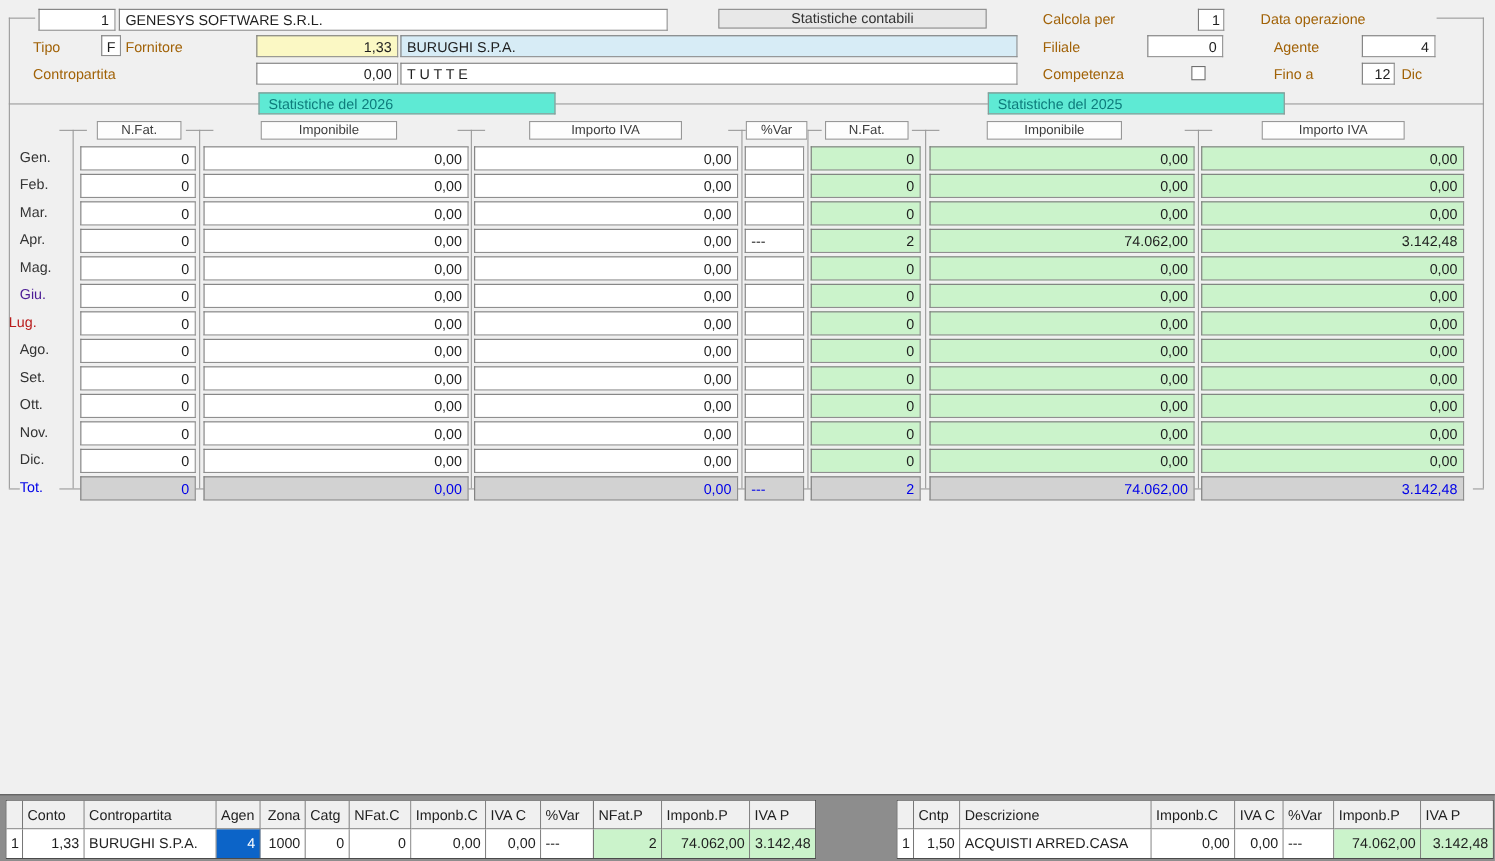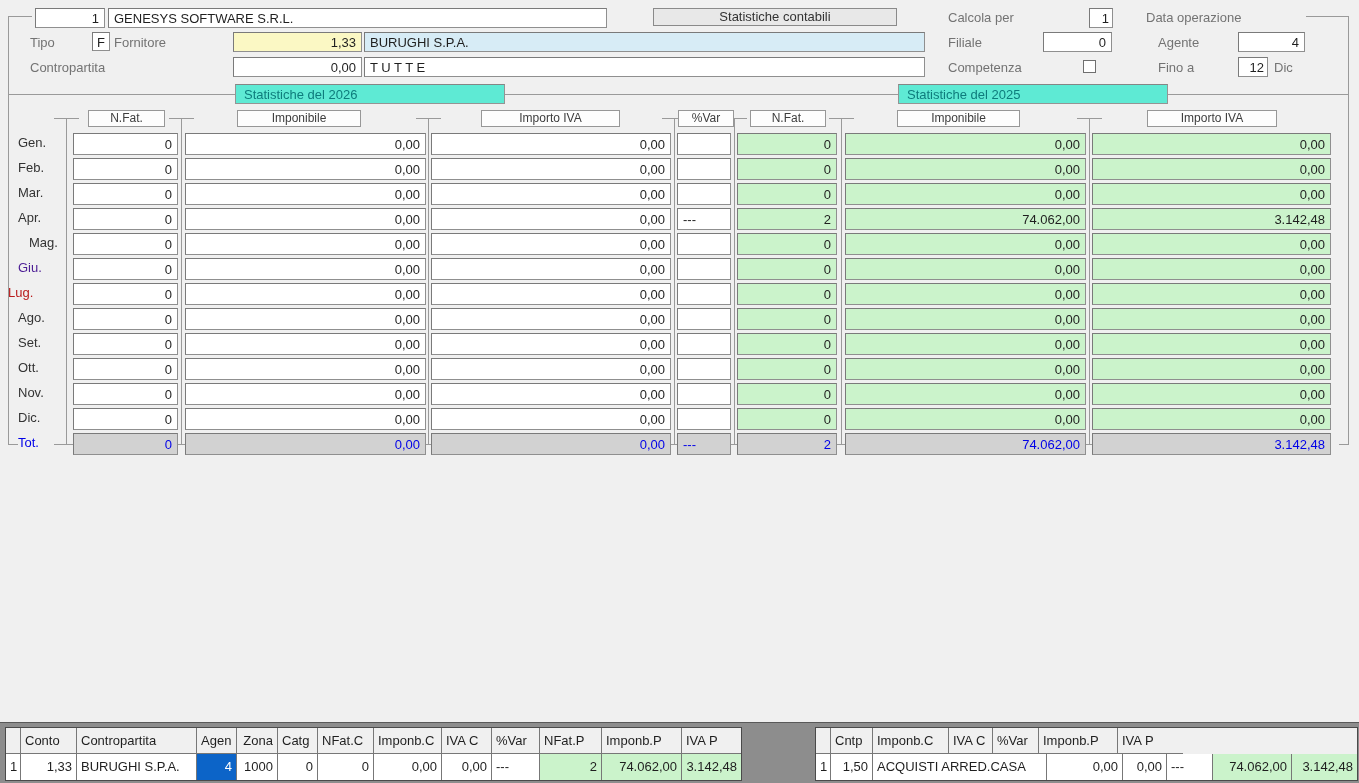--- a/index.html
+++ b/index.html
@@ -2,21 +2,21 @@
 <html><head>
 <meta charset="utf-8">
 <style>
   html,body{margin:0;padding:0;}
   body{
     width:1359px;height:783px;position:relative;overflow:hidden;
     background:#f0f0f0;
     font-family:"Liberation Sans","DejaVu Sans",sans-serif;
     font-size:13px;color:#1f1f1f;
   }
-  .lbl{position:absolute;white-space:nowrap;color:#737373;line-height:16px;}
+  .lbl{position:absolute;white-space:nowrap;color:#a16207;line-height:16px;}
   .field{
     position:absolute;box-sizing:border-box;height:20px;
     background:#fff;border:1px solid #8f8f8f;border-top-color:#7a7a7a;border-left-color:#7a7a7a;
     padding:1px 5px 0 5px;line-height:17px;white-space:nowrap;overflow:hidden;
   }
   .num{text-align:right;}
   .ctr{text-align:center;}
   .yellow{background:var(--field-yellow);}
   .blue{background:var(--field-blue);}
   .green{background:var(--field-green);}
@@ -155,21 +155,21 @@
     <div class="field num green" style="left: 845px; top: 183px; width: 241px; height: 22px; line-height: 19px;">0,00</div>
     <div class="field num green" style="left: 1092px; top: 183px; width: 239px; height: 22px; line-height: 19px;">0,00</div>
     <div class="lbl" style="left: 18px; top: 210px; color: rgb(51, 51, 51);">Apr.</div>
     <div class="field num" style="left: 73px; top: 208px; width: 105px; height: 22px; line-height: 19px;">0</div>
     <div class="field num" style="left: 185px; top: 208px; width: 241px; height: 22px; line-height: 19px;">0,00</div>
     <div class="field num" style="left: 431px; top: 208px; width: 240px; height: 22px; line-height: 19px;">0,00</div>
     <div class="field" style="left: 677px; top: 208px; width: 54px; height: 22px; line-height: 19px;">---</div>
     <div class="field num green" style="left: 737px; top: 208px; width: 100px; height: 22px; line-height: 19px;">2</div>
     <div class="field num green" style="left: 845px; top: 208px; width: 241px; height: 22px; line-height: 19px;">74.062,00</div>
     <div class="field num green" style="left: 1092px; top: 208px; width: 239px; height: 22px; line-height: 19px;">3.142,48</div>
-    <div class="lbl" style="left: 29px; top: 235px; color: rgb(51, 51, 51);">Mag.</div>
+    <div class="lbl" style="left: 18px; top: 235px; color: rgb(51, 51, 51);">Mag.</div>
     <div class="field num" style="left: 73px; top: 233px; width: 105px; height: 22px; line-height: 19px;">0</div>
     <div class="field num" style="left: 185px; top: 233px; width: 241px; height: 22px; line-height: 19px;">0,00</div>
     <div class="field num" style="left: 431px; top: 233px; width: 240px; height: 22px; line-height: 19px;">0,00</div>
     <div class="field" style="left: 677px; top: 233px; width: 54px; height: 22px; line-height: 19px;"></div>
     <div class="field num green" style="left: 737px; top: 233px; width: 100px; height: 22px; line-height: 19px;">0</div>
     <div class="field num green" style="left: 845px; top: 233px; width: 241px; height: 22px; line-height: 19px;">0,00</div>
     <div class="field num green" style="left: 1092px; top: 233px; width: 239px; height: 22px; line-height: 19px;">0,00</div>
     <div class="lbl" style="left: 18px; top: 260px; color: #4c1d95;">Giu.</div>
     <div class="field num" style="left: 73px; top: 258px; width: 105px; height: 22px; line-height: 19px;">0</div>
     <div class="field num" style="left: 185px; top: 258px; width: 241px; height: 22px; line-height: 19px;">0,00</div>
@@ -266,20 +266,21 @@
         <div class="tcell al" style="width: 48px;">---</div>
         <div class="tcell ar cgrn" style="width: 62px;">2</div>
         <div class="tcell ar cgrn" style="width: 80px;">74.062,00</div>
         <div class="tcell ar cgrn" style="width: 59px;">3.142,48</div>
       </div>
     </div>
   <div id="btable-right" class="btable" style="left:815px;top:4px;">
       <div class="trow">
         <div class="tcell ac" style="width: 15px; font-weight: normal;"></div>
         <div class="tcell al" style="width: 42px; font-weight: normal;">Cntp</div>
+        <div class="tcell al" style="width: 174px; font-weight: normal;">Descrizione</div>
         <div class="tcell al" style="width: 76px; font-weight: normal;">Imponb.C</div>
         <div class="tcell al" style="width: 44px; font-weight: normal;">IVA C</div>
         <div class="tcell al" style="width: 46px; font-weight: normal;">%Var</div>
         <div class="tcell al" style="width: 79px; font-weight: normal;">Imponb.P</div>
         <div class="tcell al" style="width: 65px; font-weight: normal;">IVA P</div>
       </div>
       <div class="trow">
         <div class="tcell ac" style="width: 15px;">1</div>
         <div class="tcell ar" style="width: 42px;">1,50</div>
         <div class="tcell al" style="width: 174px;">ACQUISTI ARRED.CASA</div>

